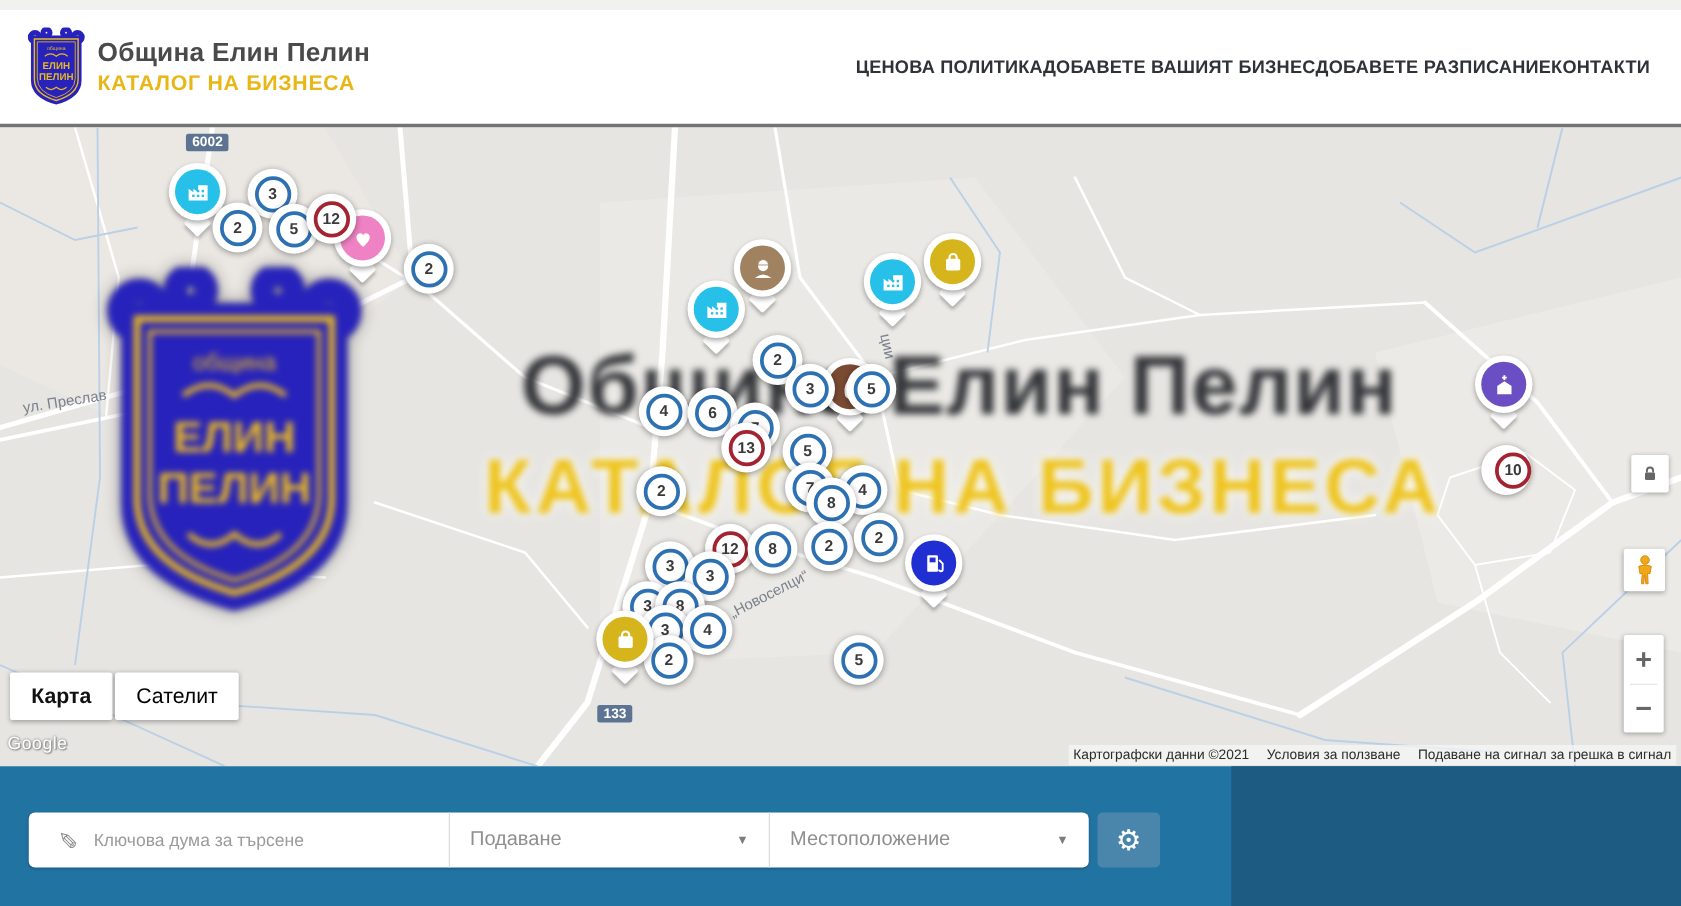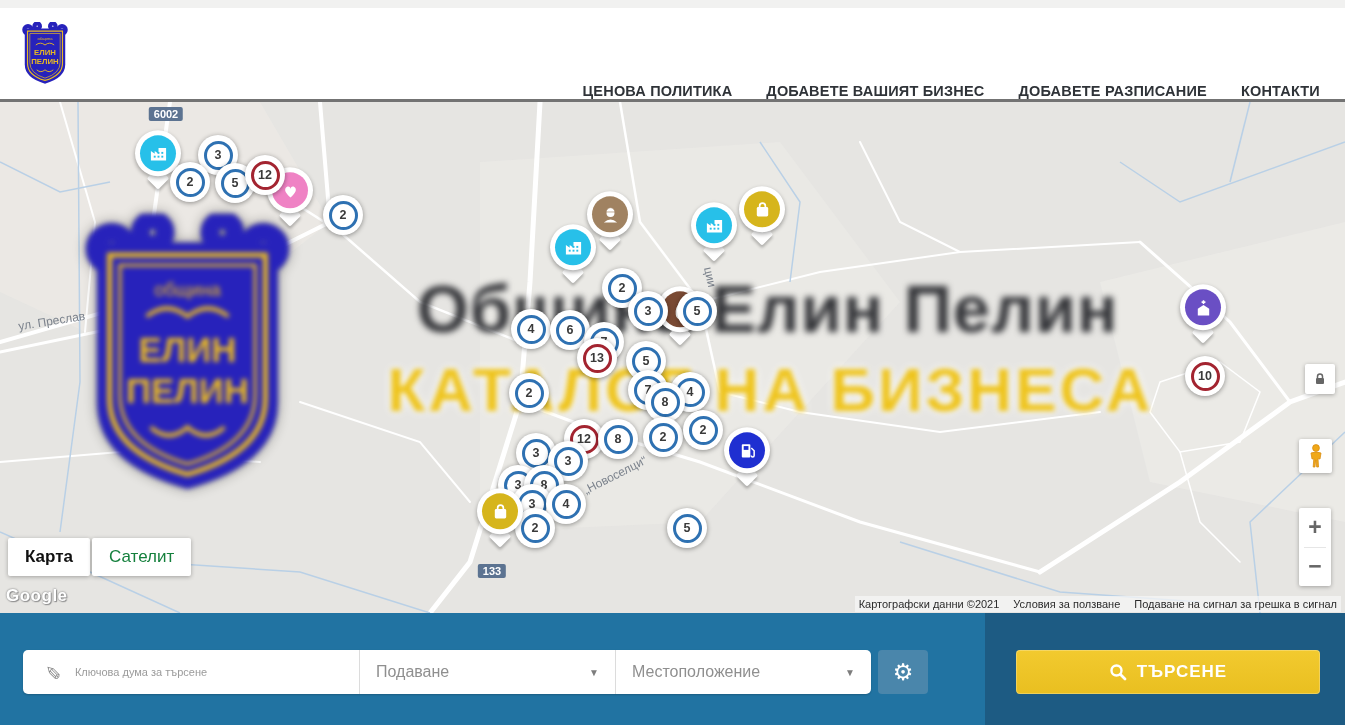--- a/index.html
+++ b/index.html
@@ -6,21 +6,21 @@
   html,body { width:1345px; height:725px; overflow:hidden;
     font-family:"Liberation Sans", sans-serif; background:#f1f1f0; }
 
   
   .topstrip { height:8px; background:#f1f1f0; }
   .header { position:relative; height:94px; background:#ffffff;
     border-bottom:3px solid #737373; display:flex; align-items:center; }
   .brand { display:flex; align-items:center; gap:10px; padding-left:22px; }
   .brand-text .t1 { font-size:21px; font-weight:bold; color:#4a4a4a; letter-spacing:.2px; }
   .brand-text .t2 { font-size:17px; font-weight:bold; color:#e8b715; letter-spacing:.6px; margin-top:2px; }
-  .nav { position:absolute; right:25px; top:0; height:100%; display:flex; align-items:flex-end; gap:34px; }
+  .nav { position:absolute; right:25px; top:0; height:100%; display:flex; align-items:center; }
   .nav-item { font-size:14.5px; font-weight:bold; color:#2f3338; letter-spacing:.2px; cursor:pointer; white-space:nowrap; }
 
   
   .crest { position:relative; }
   .crest svg { display:block; }
 
   
   .map { position:relative; height:511px; background:#e6e5e2; overflow:hidden; }
   .map svg.roads { position:absolute; left:0; top:0; z-index:1; }
 
@@ -52,23 +52,23 @@
     display:flex; align-items:center; justify-content:center; z-index:5; cursor:pointer; }
   .cluster .cring { width:29px; height:29px; border-radius:50%; border:3px solid #2e71b2; background:#fff;
     display:flex; align-items:center; justify-content:center; font-size:12.5px; font-weight:bold; color:#3a3a3a; }
   .cluster.red .cring { border-color:#a32430; }
 
   
   .maptype { position:absolute; left:8px; top:436px; z-index:10; display:flex; gap:2px; }
   .maptype .mt { background:#fff; box-shadow:0 1px 4px rgba(0,0,0,.3); height:38px; padding:0 17px;
     display:flex; align-items:center; font-size:17px; cursor:pointer; border-radius:2px; }
   .maptype .mt.active { font-weight:bold; color:#111; }
-  .maptype .mt.idle { color:#15803d; }
-
-  .glogo { position:absolute; left:6px; top:484px; z-index:10; color:#fff; font-size:17px; font-weight:bold;
+  .maptype .mt.idle { color:#000000; }
+
+  .glogo { position:absolute; left:6px; top:484px; z-index:10; color:#fff; font-size:14px; font-weight:normal;
     letter-spacing:.5px; text-shadow:0 0 2px #9a9a9a,0 0 2px #9a9a9a,1px 1px 1px #8a8a8a; cursor:pointer; }
 
   .attrib { position:absolute; right:4px; top:494px; z-index:10; display:flex; gap:14px;
     font-size:11px; color:#2b2b2b; background:rgba(245,245,245,.75); padding:2px 4px; }
   .attrib span { white-space:nowrap; }
   .attrib .lnk { cursor:pointer; }
 
   .ctl { position:absolute; z-index:10; background:#fff; box-shadow:0 1px 4px rgba(0,0,0,.3); border-radius:2px; }
   .ctl-lock { left:1305px; top:262px; width:30px; height:30px; display:flex; align-items:center; justify-content:center; cursor:pointer; }
   .ctl-peg { left:1299px; top:337px; width:33px; height:34px; display:flex; align-items:center; justify-content:center; cursor:pointer; }
@@ -78,21 +78,21 @@
   .ctl-zoom .zdiv { height:1px; background:#e6e6e6; margin:0 5px; }
 
   
   .searchbar { position:relative; height:113px; background:#2173a2; }
   .searchbar .darkside { position:absolute; right:0; top:0; width:360px; height:100%; background:#1d5b83; }
   .whitebar { position:absolute; left:23px; top:37px; width:848px; height:44px; background:#fff;
     border-radius:5px; display:flex; align-items:stretch; box-shadow:0 1px 2px rgba(0,0,0,.2); }
   .wsec { display:flex; align-items:center; }
   .wsec.kw { flex:0 0 336px; padding-left:22px; gap:14px; }
   .wsec.dd { flex:1; border-left:1px solid #dcdcdc; padding:0 16px; justify-content:space-between; cursor:pointer; }
-  .wsec input { border:0; outline:0; width:100%; font-size:11px; color:#444; font-family:"Liberation Sans",sans-serif; }
+  .wsec input { border:0; outline:0; width:100%; font-size:14px; color:#444; font-family:"Liberation Sans",sans-serif; }
   .wsec input::placeholder { color:#9b9b9b; }
   .ddlabel { font-size:16px; color:#8f8f8f; }
   .caret { font-size:10px; color:#7d7d7d; }
   .pencil { color:#8a8a8a; font-size:19px; transform:rotate(90deg) scaleX(-1); }
   .gearbtn { position:absolute; left:878px; top:37px; width:50px; height:44px; background:#4a86ab;
     border:0; border-radius:4px; color:#fff; font-size:23px; display:flex; align-items:center; justify-content:center; cursor:pointer; }
   .searchbtn { position:absolute; right:25px; top:37px; width:304px; height:44px; border:0; border-radius:4px;
     background:linear-gradient(#f2ca2f,#e9bf20); color:#fff; font-weight:bold; font-size:17px; letter-spacing:1px;
     display:flex; align-items:center; justify-content:center; gap:10px; cursor:pointer;
     font-family:"Liberation Sans",sans-serif; box-shadow:inset 0 0 0 1px rgba(255,255,255,.25); }
@@ -115,20 +115,24 @@
     <path d="M6 14 H94 V92 Q94 122 50 134 Q6 122 6 92 Z" fill="#2722bb"></path>
     <path d="M12 20 H88 V90 Q88 116 50 127 Q12 116 12 90 Z" fill="none" stroke="#e8b923" stroke-width="2.5"></path>
     <path d="M17 25 H83 V88 Q83 112 50 122 Q17 112 17 88 Z" fill="none" stroke="#e8b923" stroke-width="1.5"></path>
     <text x="50" y="40" text-anchor="middle" font-size="9" fill="#e8b923" font-family="Liberation Sans,sans-serif">община</text>
     <path d="M30 50 Q40 42 50 50 Q60 42 70 50" fill="none" stroke="#e8b923" stroke-width="2"></path>
     <text x="50" y="72" text-anchor="middle" font-size="17" font-weight="bold" fill="#e8b923" font-family="Liberation Sans,sans-serif">ЕЛИН</text>
     <text x="50" y="92" text-anchor="middle" font-size="17" font-weight="bold" fill="#e8b923" font-family="Liberation Sans,sans-serif">ПЕЛИН</text>
     <path d="M32 104 Q41 112 50 104 Q59 112 68 104" fill="none" stroke="#e8b923" stroke-width="2"></path>
   </svg>
       </div>
+    <div class="brand-text">
+      <div class="t1">Община Елин Пелин</div>
+      <div class="t2">КАТАЛОГ НА БИЗНЕСА</div>
+    </div>
   </div>
   <nav class="nav" id="main-nav">
       <div class="nav-item">ЦЕНОВА ПОЛИТИКА</div>
       <div class="nav-item">ДОБАВЕТЕ ВАШИЯТ БИЗНЕС</div>
       <div class="nav-item">ДОБАВЕТЕ РАЗПИСАНИЕ</div>
       <div class="nav-item">КОНТАКТИ</div>
     </nav>
 </div>
 
 <div class="map" id="map">
@@ -418,21 +422,21 @@
     </div>
     <div class="cluster" style="left: 566px; top: 402px;">
       <span class="cring">4</span>
     </div>
     <div class="cluster" style="left: 535px; top: 426px;">
       <span class="cring">2</span>
     </div>
     <div class="cluster" style="left: 687px; top: 426px;">
       <span class="cring">5</span>
     </div>
-    <div class="cluster red" style="left: 1205px; top: 274px;">
+    <div class="cluster red" style="left: 1205px; top: 274px; justify-content: flex-end;">
       <span class="cring">10</span>
     </div>
     <div class="roadlabel" style="left: 166px; top: 12px;">6002</div>
     <div class="roadlabel" style="left: 492px; top: 469px;">133</div>
     <div class="streetlabel" style="left: 18px; top: 212px; transform: rotate(-9deg);">ул. Преслав</div>
     <div class="streetlabel" style="left: 556px; top: 372px; transform: rotate(-27deg);">бул. „Новоселци“</div>
     <div class="streetlabel" style="left: 700px; top: 168px; transform: rotate(78deg);">ции</div>
   </div>
 
 <div class="searchbar">
@@ -450,20 +454,13 @@
     <div class="wsec dd">
       <span class="ddlabel">Местоположение</span>
       <span class="caret">▼</span>
     </div>
   </div>
 
   <button class="gearbtn">
     <span>⚙</span>
   </button>
 
-  <button class="searchbtn">
-    <svg width="18" height="18" viewBox="0 0 18 18">
-      <circle cx="7.5" cy="7.5" r="5" fill="none" stroke="#fff" stroke-width="2.4"></circle>
-      <line x1="11.5" y1="11.5" x2="16" y2="16" stroke="#fff" stroke-width="2.8" stroke-linecap="round"></line>
-    </svg>
-    <span>ТЪРСЕНЕ</span>
-  </button>
 </div>
 
 </body></html>

